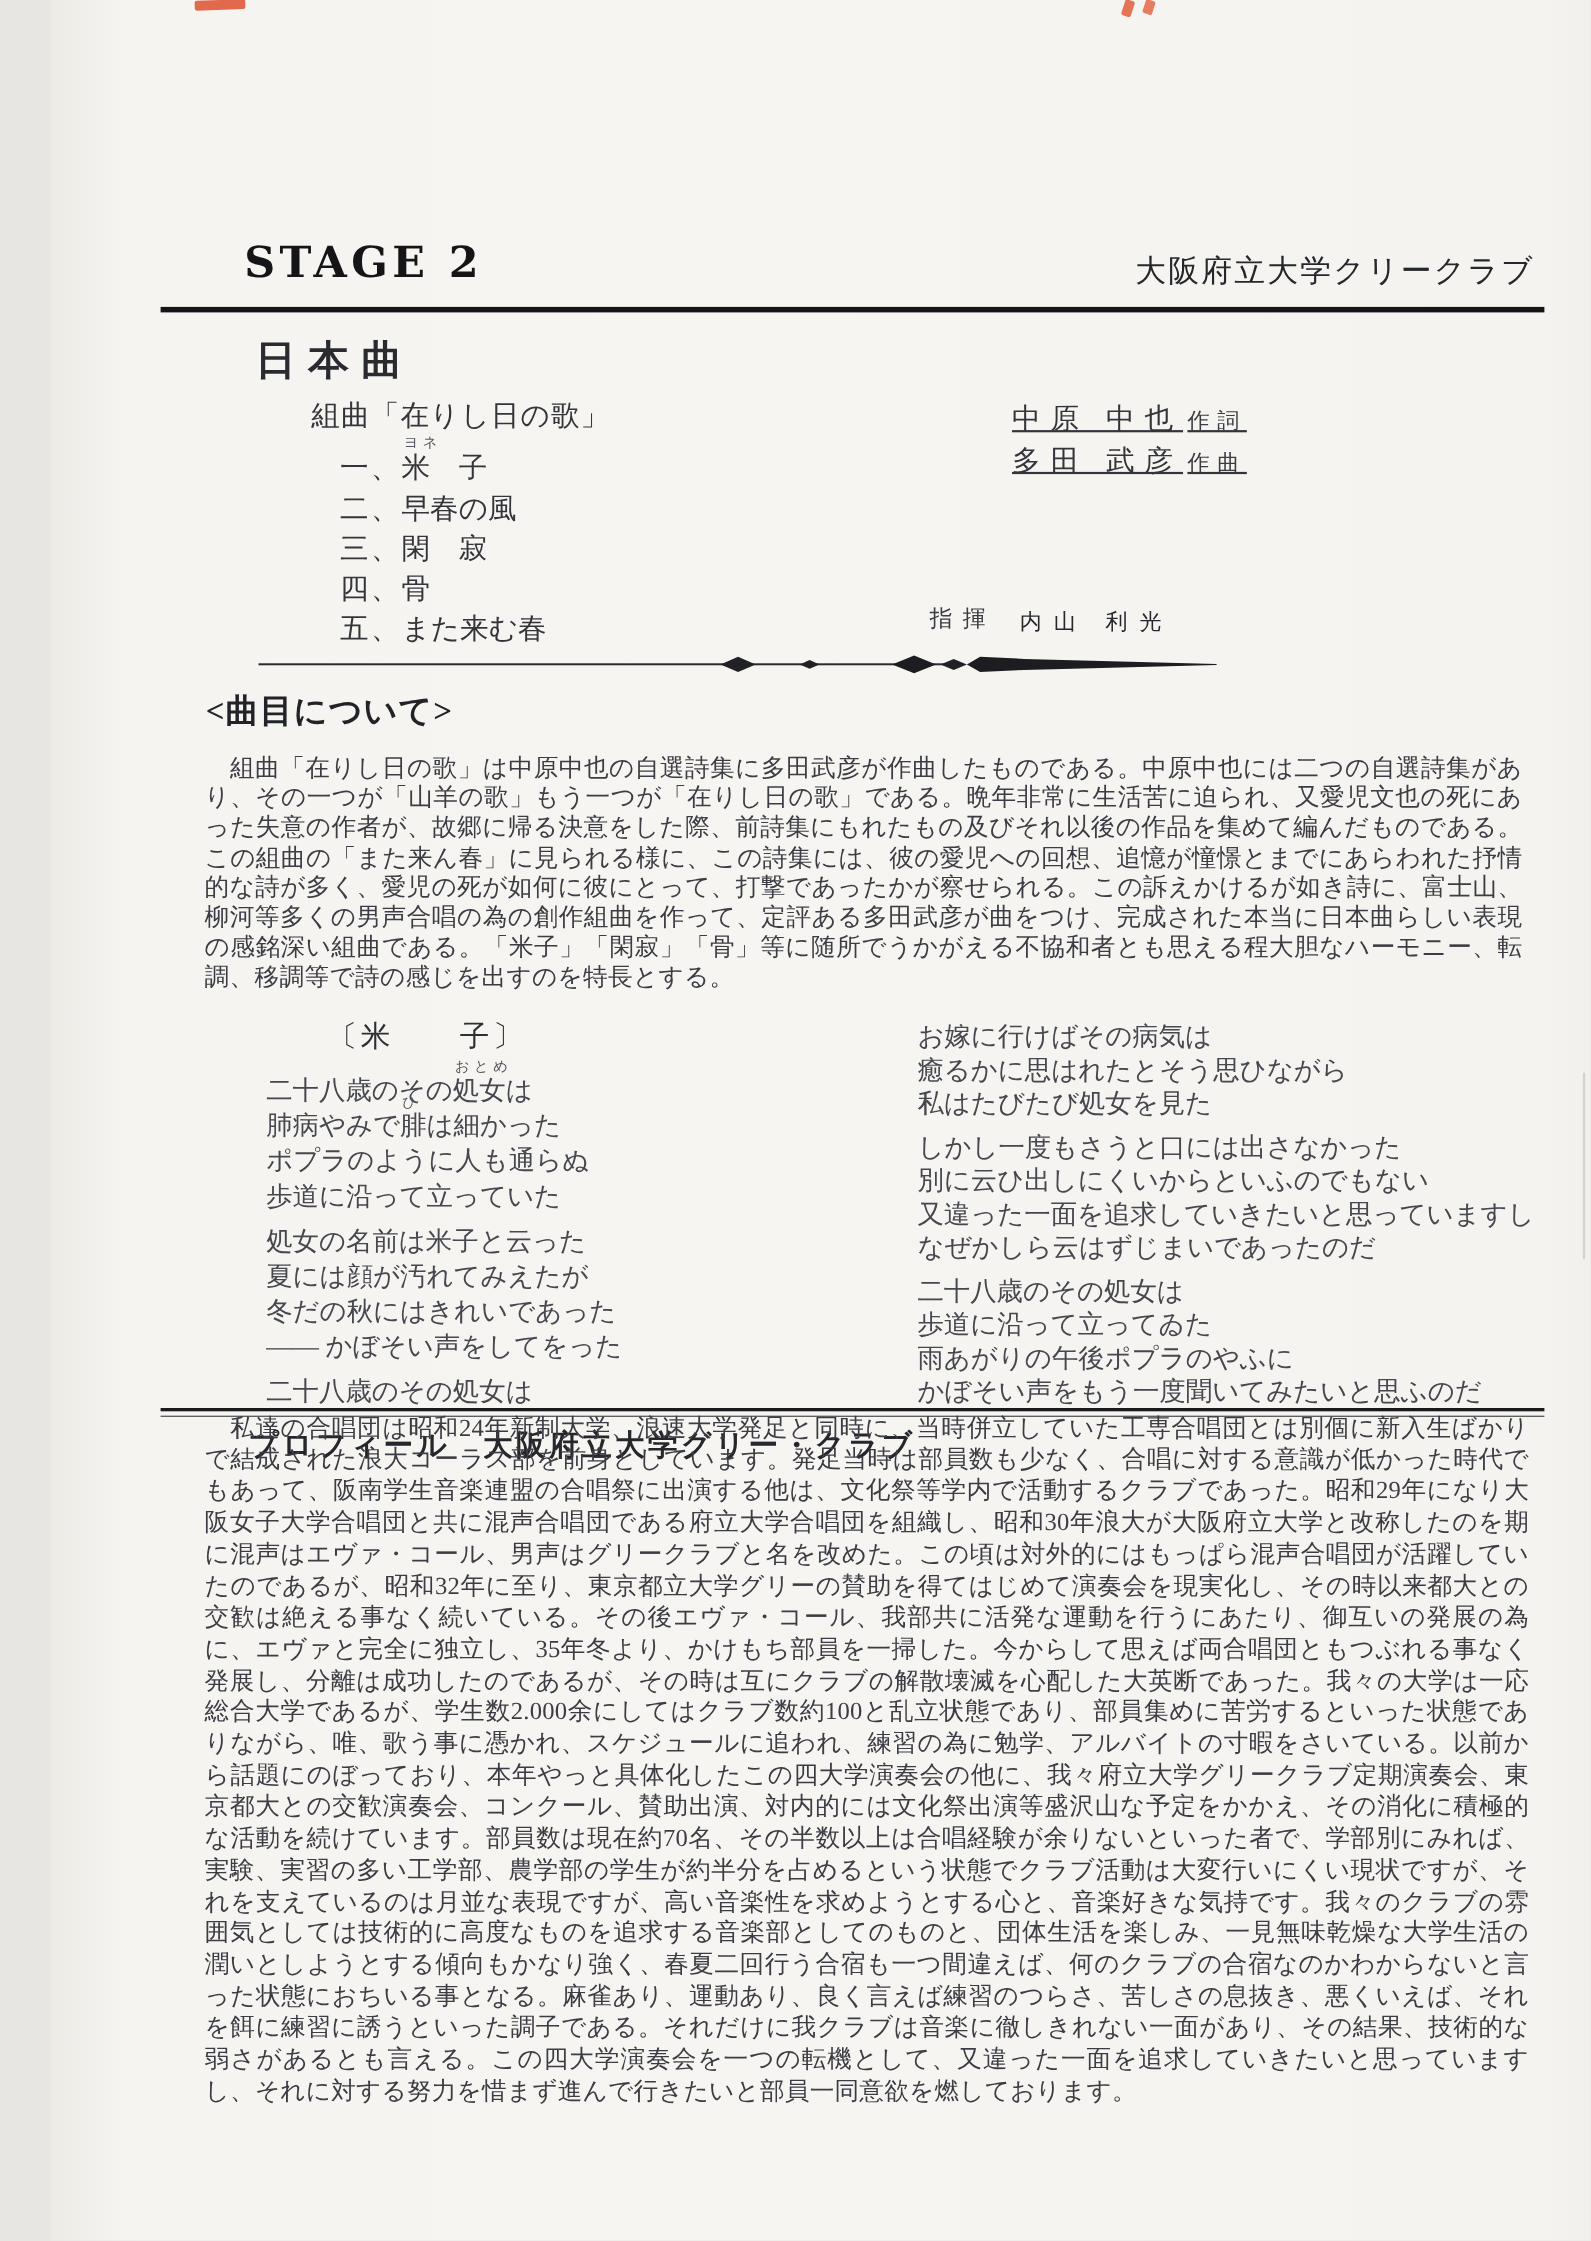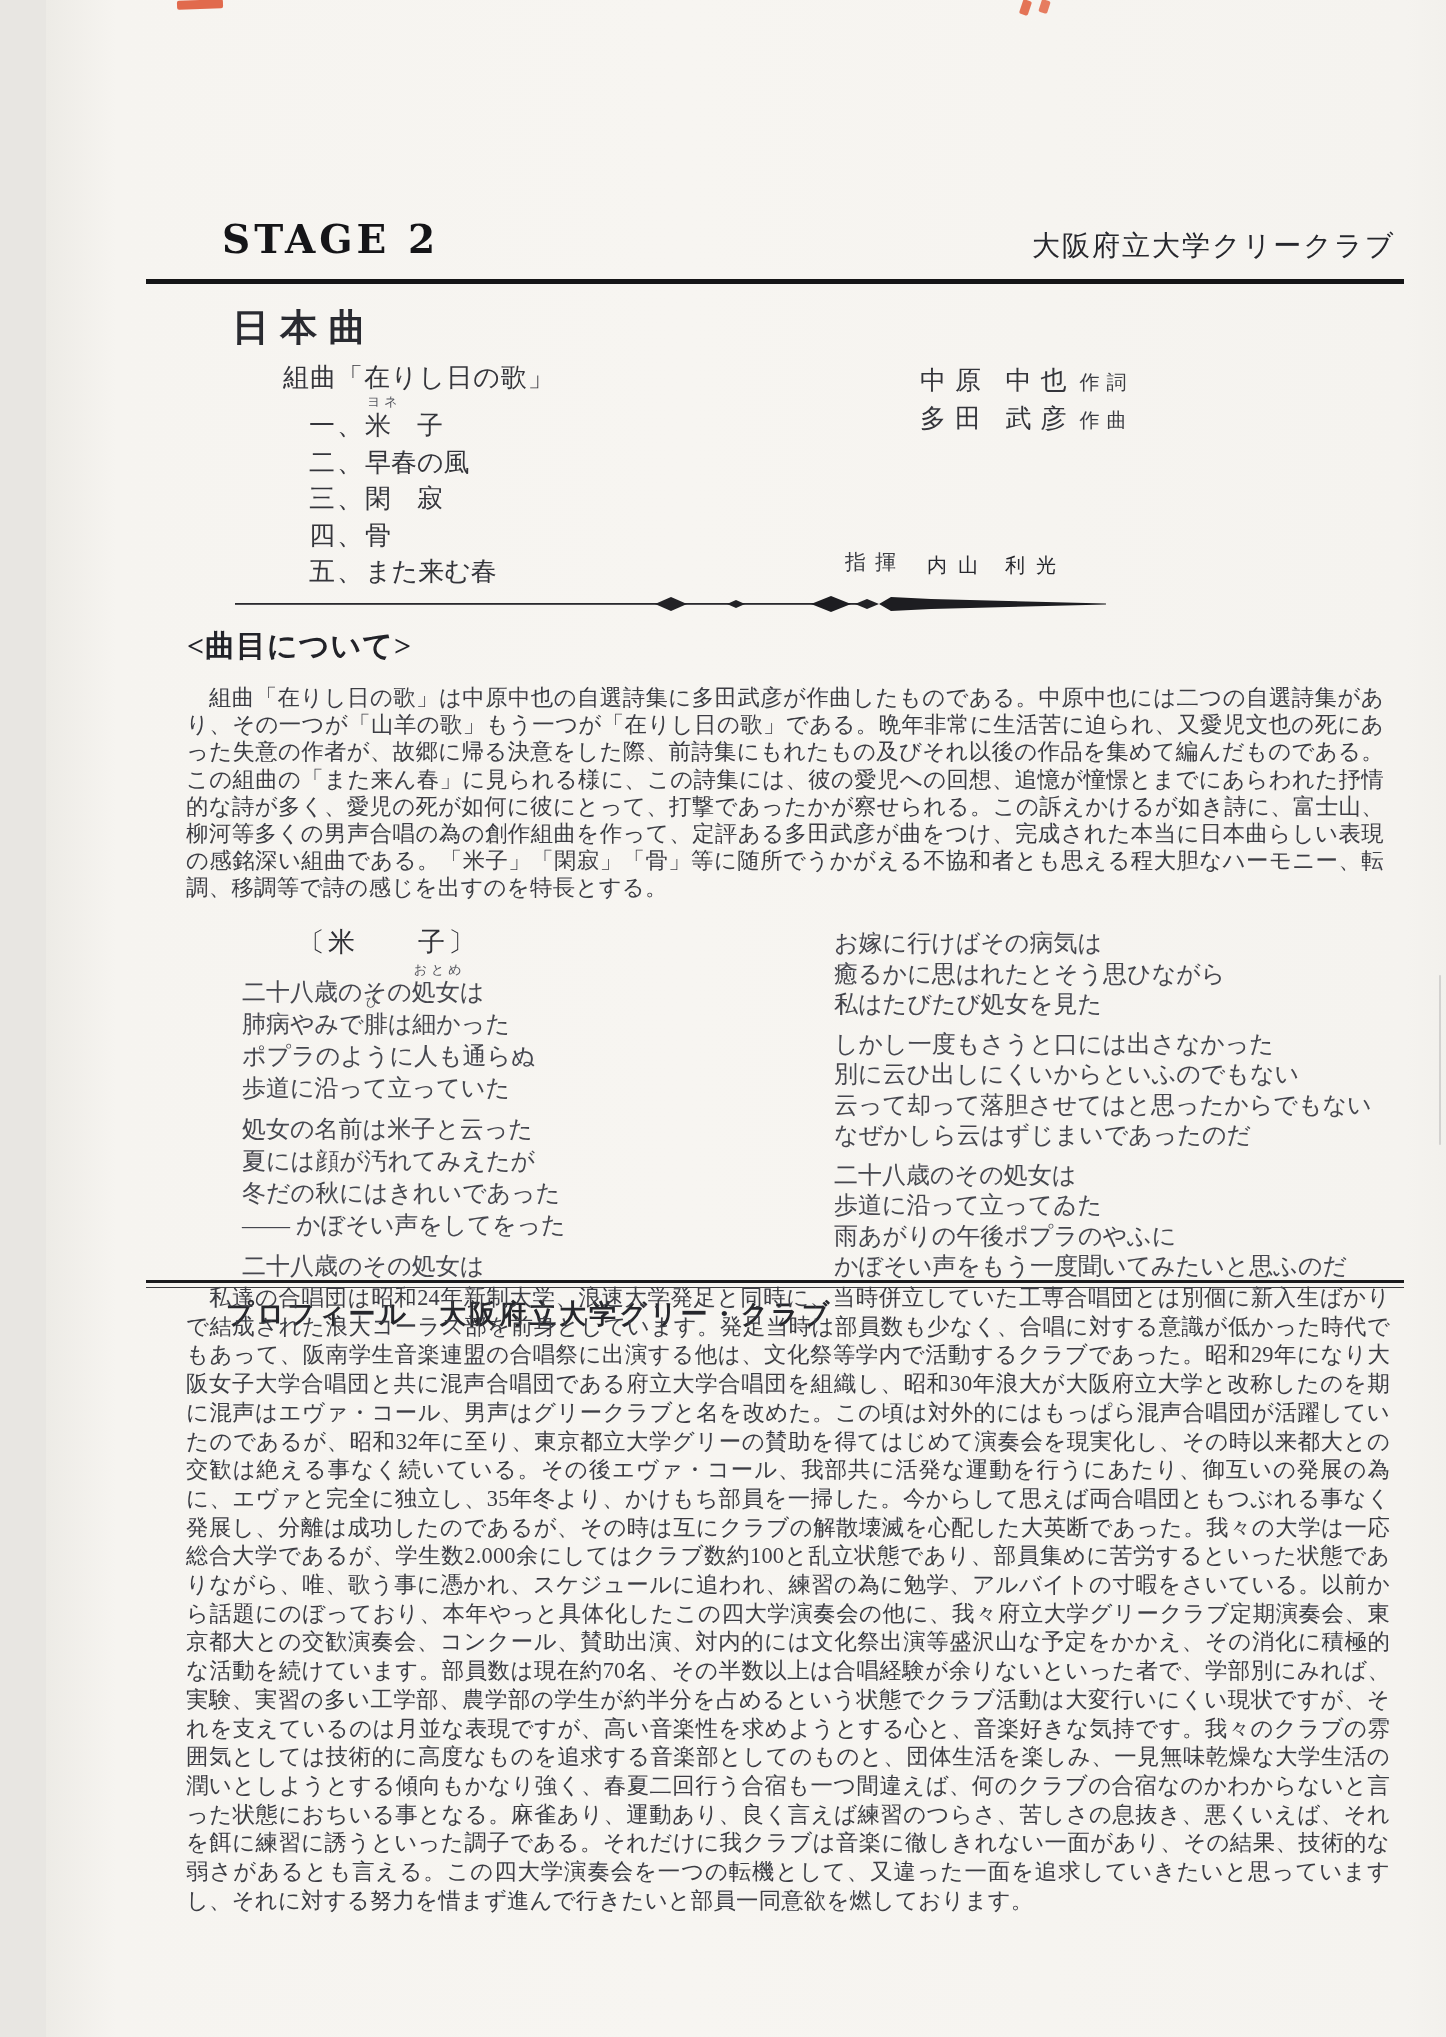--- a/index.html
+++ b/index.html
@@ -12,21 +12,21 @@
   
   .stage-title { left:176px; top:216px; font-size:39px; font-weight:800; letter-spacing:4px; color:#151518; font-family:"DejaVu Serif","Liberation Serif",serif; }
   .club-right  { left:986px; top:227px; font-size:28px; letter-spacing:2px; color:#26272d; }
   .rule-top    { left:100px; top:279px; width:1258px; height:5px; background:#151517; }
   
   .nihonkyoku  { left:186px; top:303px; font-size:37px; font-weight:700; letter-spacing:1px; color:#2a2b31; }
   .suite       { left:237px; top:360px; font-size:26px; letter-spacing:1px; }
   .songs       { left:263px; top:408px; font-size:26px; }
   .song-line   { height:36.5px; line-height:36.5px; white-space:nowrap; }
   .song-no     { letter-spacing:2px; }
-  .credits     { left:874px; top:362px; font-size:26px; }
+  .credits     { left:874px; top:362px; font-size:26px;text-decoration:underline; }
   .credit-line { height:38px; line-height:38px; white-space:nowrap; }
   .credit-name { letter-spacing:9px; }
   .credit-role { font-size:20px; letter-spacing:7px; margin-left:4px; color:#3b3c42; }
   .conductor   { left:799px; top:548px; white-space:nowrap; }
   .cond-role   { font-size:21px; letter-spacing:9px; color:#3b3c42; vertical-align:3px; }
   .cond-name   { font-size:20px; letter-spacing:11px; margin-left:18px; color:#26272d; }
   
   .rb { position:relative; display:inline-block; }
   .fg { position:absolute; left:2px; top:-13px; font-size:13px; letter-spacing:4px; line-height:13px; color:#55565e; white-space:nowrap; }
   
@@ -137,21 +137,21 @@
     </div>
   <div class="abs poem-col poem-right" id="poem-right">
       <div class="stanza">
         <div class="poem-line">お嫁に行けばその病気は</div>
         <div class="poem-line">癒るかに思はれたとそう思ひながら</div>
         <div class="poem-line">私はたびたび処女を見た</div>
       </div>
       <div class="stanza">
         <div class="poem-line">しかし一度もさうと口には出さなかった</div>
         <div class="poem-line">別に云ひ出しにくいからといふのでもない</div>
-        <div class="poem-line">云って却って落胆させてはと思ったからでもない</div>
+        <div class="poem-line">又違った一面を追求していきたいと思っていますし</div>
         <div class="poem-line">なぜかしら云はずじまいであったのだ</div>
       </div>
       <div class="stanza">
         <div class="poem-line">二十八歳のその処女は</div>
         <div class="poem-line">歩道に沿って立ってゐた</div>
         <div class="poem-line">雨あがりの午後ポプラのやふに</div>
         <div class="poem-line">かぼそい声をもう一度聞いてみたいと思ふのだ</div>
       </div>
     </div>
 

